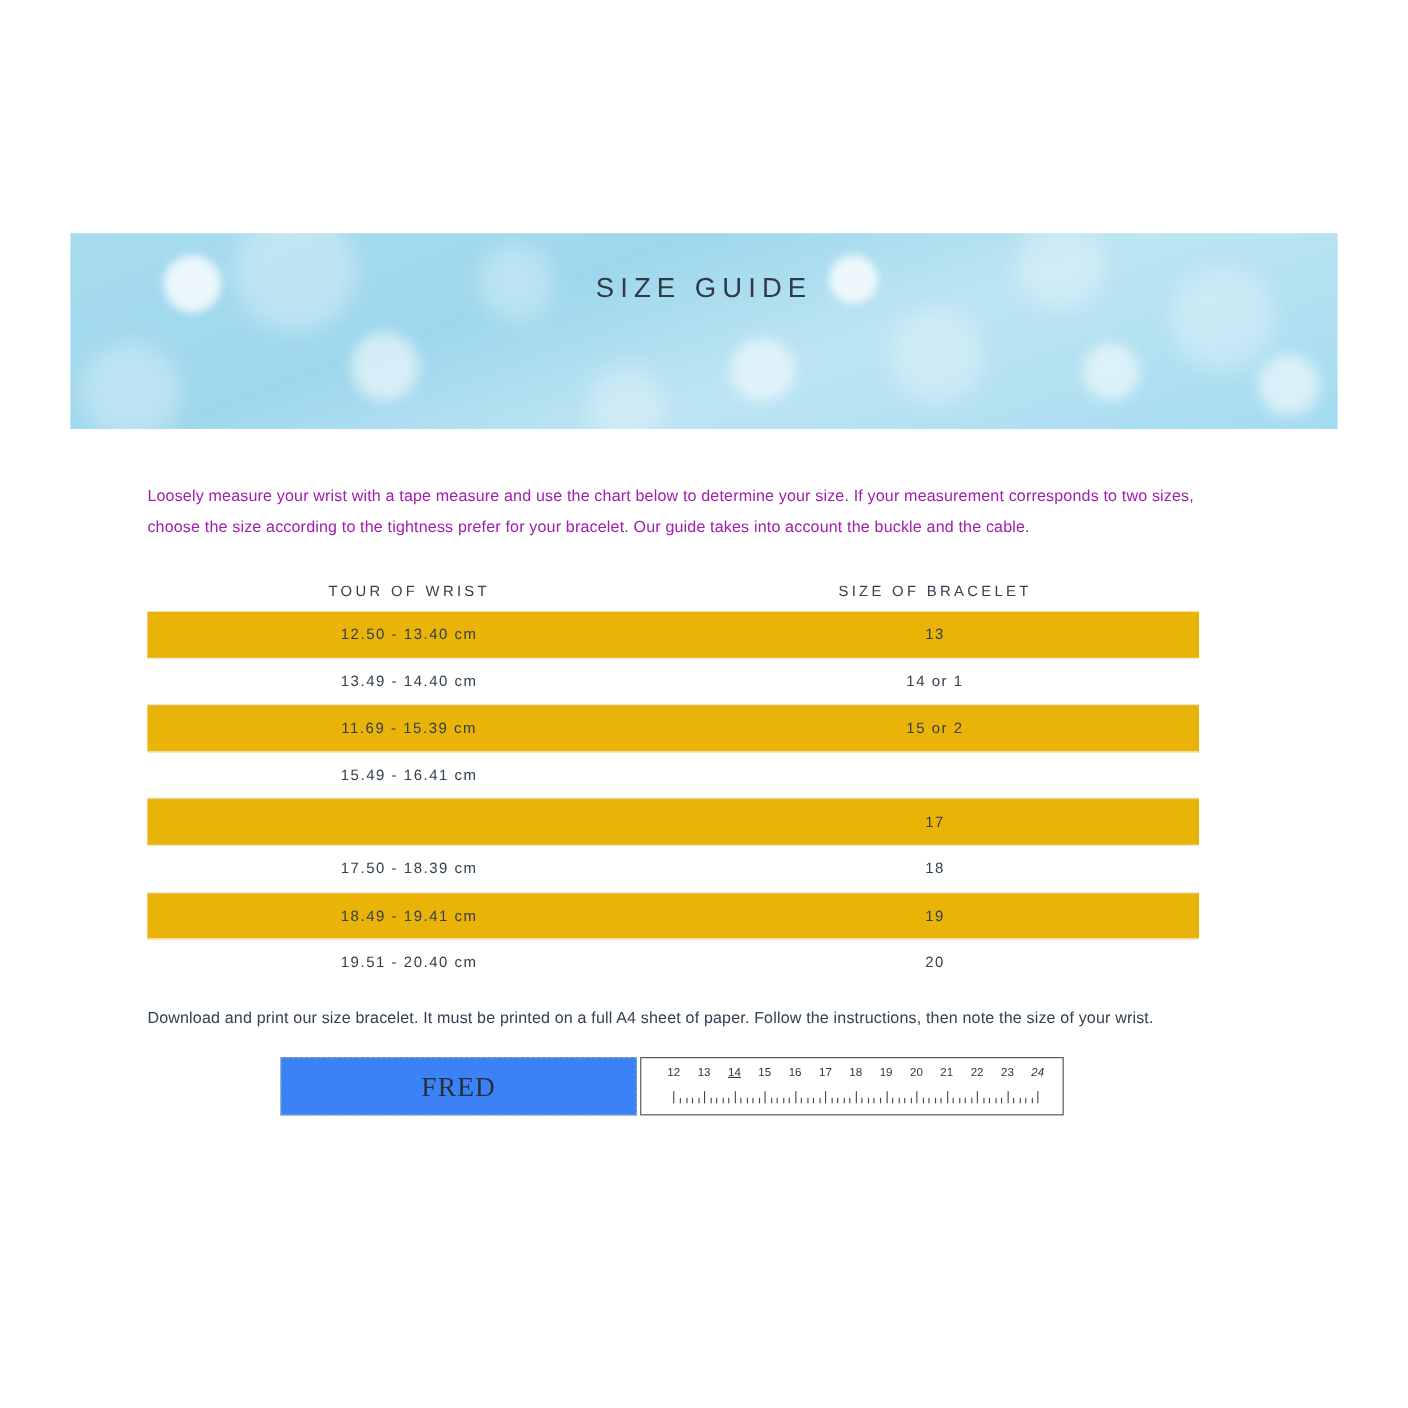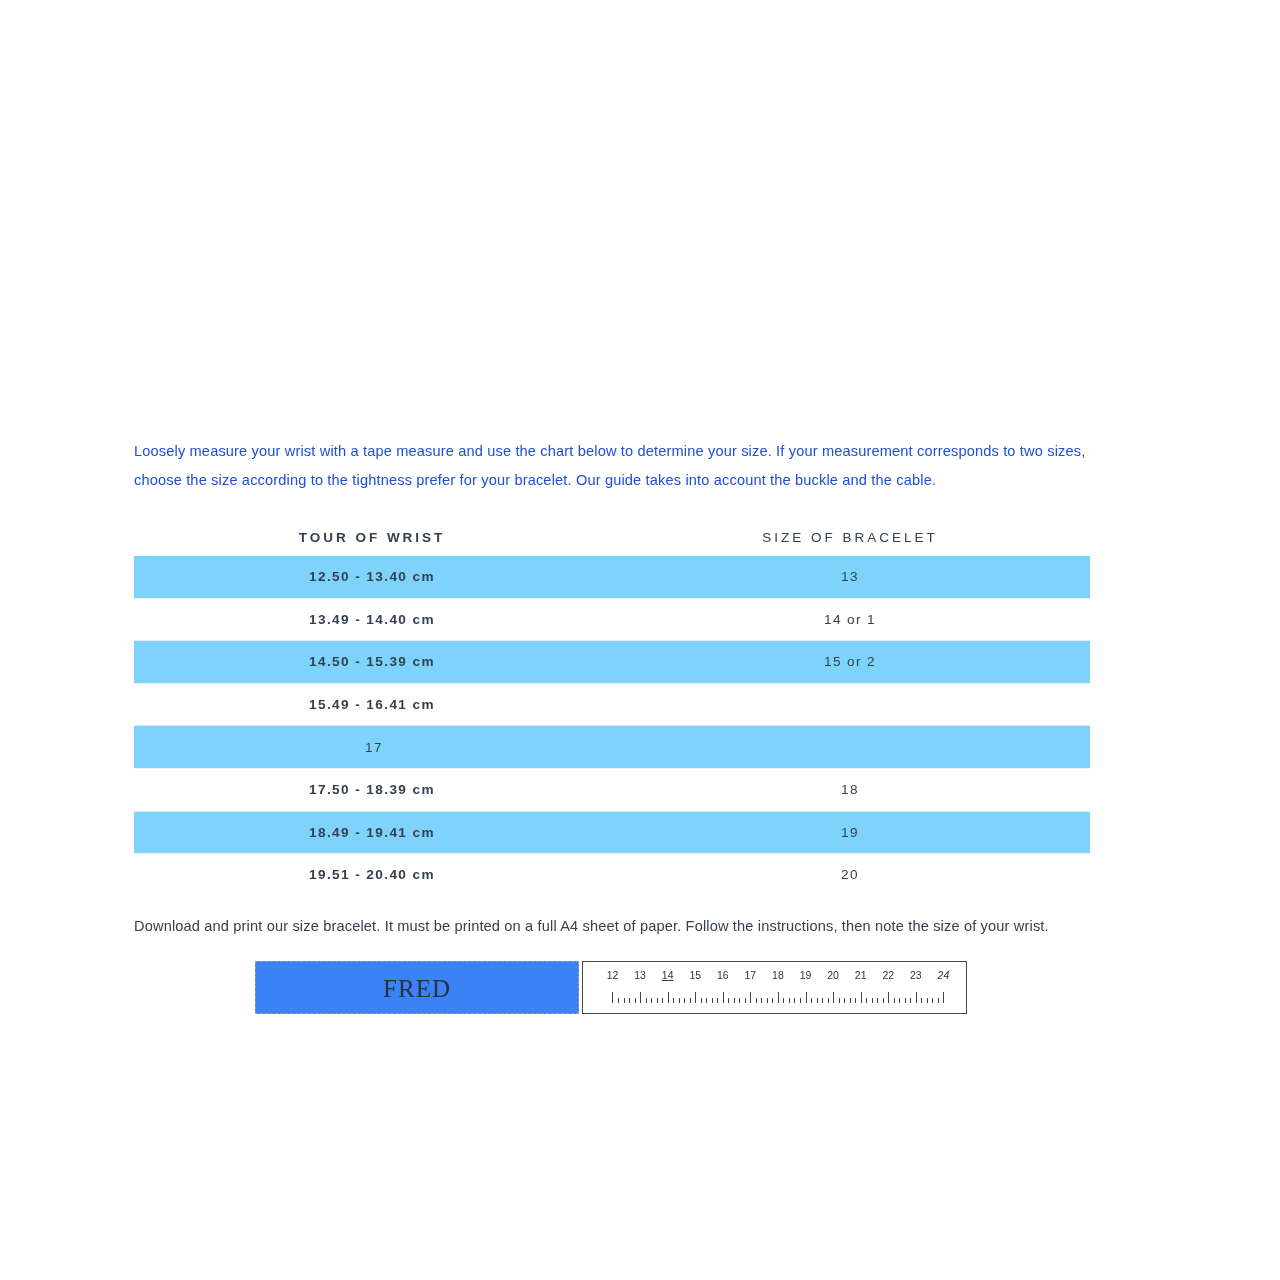--- a/index.html
+++ b/index.html
@@ -60,21 +60,21 @@
   }
 
   
   .intro {
     position: absolute;
     left: 134px;
     top: 437px;
     width: 960px;
     font-size: 14.6px;
     line-height: 29px;
-    color: #1d4ed8;
+    color: #a21caf;
     letter-spacing: 0.15px;
   }
 
   
   .table {
     position: absolute;
     left: 134px;
     top: 518px;
     width: 956px;
   }
@@ -82,32 +82,33 @@
     display: flex;
     height: 38px;
     align-items: center;
   }
   .thead .th {
     font-size: 13.5px;
     letter-spacing: 3px;
     color: #33414f;
     text-align: center;
   }
-  .col-a { width: 476px; font-weight: bold; }
+  .col-a { width: 476px; }
   .col-b { width: 480px; }
 
   .row {
     display: flex;
     height: 41.6px;
     align-items: center;
     border-bottom: 1px solid #e6e6e6;
   }
   .row.alt {
-    background: #7dd3fc;
+    background: #eab308;
     border-bottom: 1px solid #f1f1f1;
+    justify-content: flex-end;
   }
   .row .cell {
     font-size: 13.6px;
     letter-spacing: 1.4px;
     color: #33414f;
     text-align: center;
   }
 
   
   .download {
@@ -183,39 +184,55 @@
     background: #444;
   }
   .ticks i.major { height: 11px; }
   .ticks i.minor { height: 5px; }
 </style>
 </head>
 <body>
 
 <div class="page">
 
+  <div class="banner">
+    <div class="bokeh strong" style="left:85px;  top:20px;  width:52px; height:52px;"></div>
+    <div class="bokeh soft" style="left:150px; top:-20px; width:110px;height:110px;"></div>
+    <div class="bokeh" style="left:255px; top:90px;  width:62px; height:62px;"></div>
+    <div class="bokeh soft" style="left:10px;  top:100px; width:90px; height:90px;"></div>
+    <div class="bokeh soft" style="left:370px; top:10px;  width:70px; height:70px;"></div>
+    <div class="bokeh" style="left:600px; top:95px;  width:58px; height:58px;"></div>
+    <div class="bokeh strong" style="left:690px; top:20px;  width:44px; height:44px;"></div>
+    <div class="bokeh soft" style="left:745px; top:70px;  width:86px; height:86px;"></div>
+    <div class="bokeh soft" style="left:860px; top:-10px; width:80px; height:80px;"></div>
+    <div class="bokeh" style="left:920px; top:100px; width:52px; height:52px;"></div>
+    <div class="bokeh soft" style="left:1000px;top:30px;  width:95px; height:95px;"></div>
+    <div class="bokeh" style="left:1080px;top:110px; width:56px; height:56px;"></div>
+    <div class="bokeh soft" style="left:470px; top:120px; width:70px; height:70px;"></div>
+    <div class="banner-title">SIZE GUIDE</div>
+  </div>
 
   <div class="intro">Loosely measure your wrist with a tape measure and use the chart below to determine your size. If your measurement corresponds to two sizes, choose the size according to the tightness prefer for your bracelet. Our guide takes into account the buckle and the cable.</div>
 
   <div class="table">
     <div class="thead">
       <div class="th col-a">TOUR OF WRIST</div>
       <div class="th col-b">SIZE OF BRACELET</div>
     </div>
 
     <div class="row alt">
       <div class="cell col-a">12.50 - 13.40 cm</div>
       <div class="cell col-b">13</div>
     </div>
     <div class="row">
       <div class="cell col-a">13.49 - 14.40 cm</div>
       <div class="cell col-b">14 or 1</div>
     </div>
     <div class="row alt">
-      <div class="cell col-a">14.50 - 15.39 cm</div>
+      <div class="cell col-a">11.69 - 15.39 cm</div>
       <div class="cell col-b">15 or 2</div>
     </div>
     <div class="row">
       <div class="cell col-a">15.49 - 16.41 cm</div>
     </div>
     <div class="row alt">
       <div class="cell col-b">17</div>
     </div>
     <div class="row">
       <div class="cell col-a">17.50 - 18.39 cm</div>

